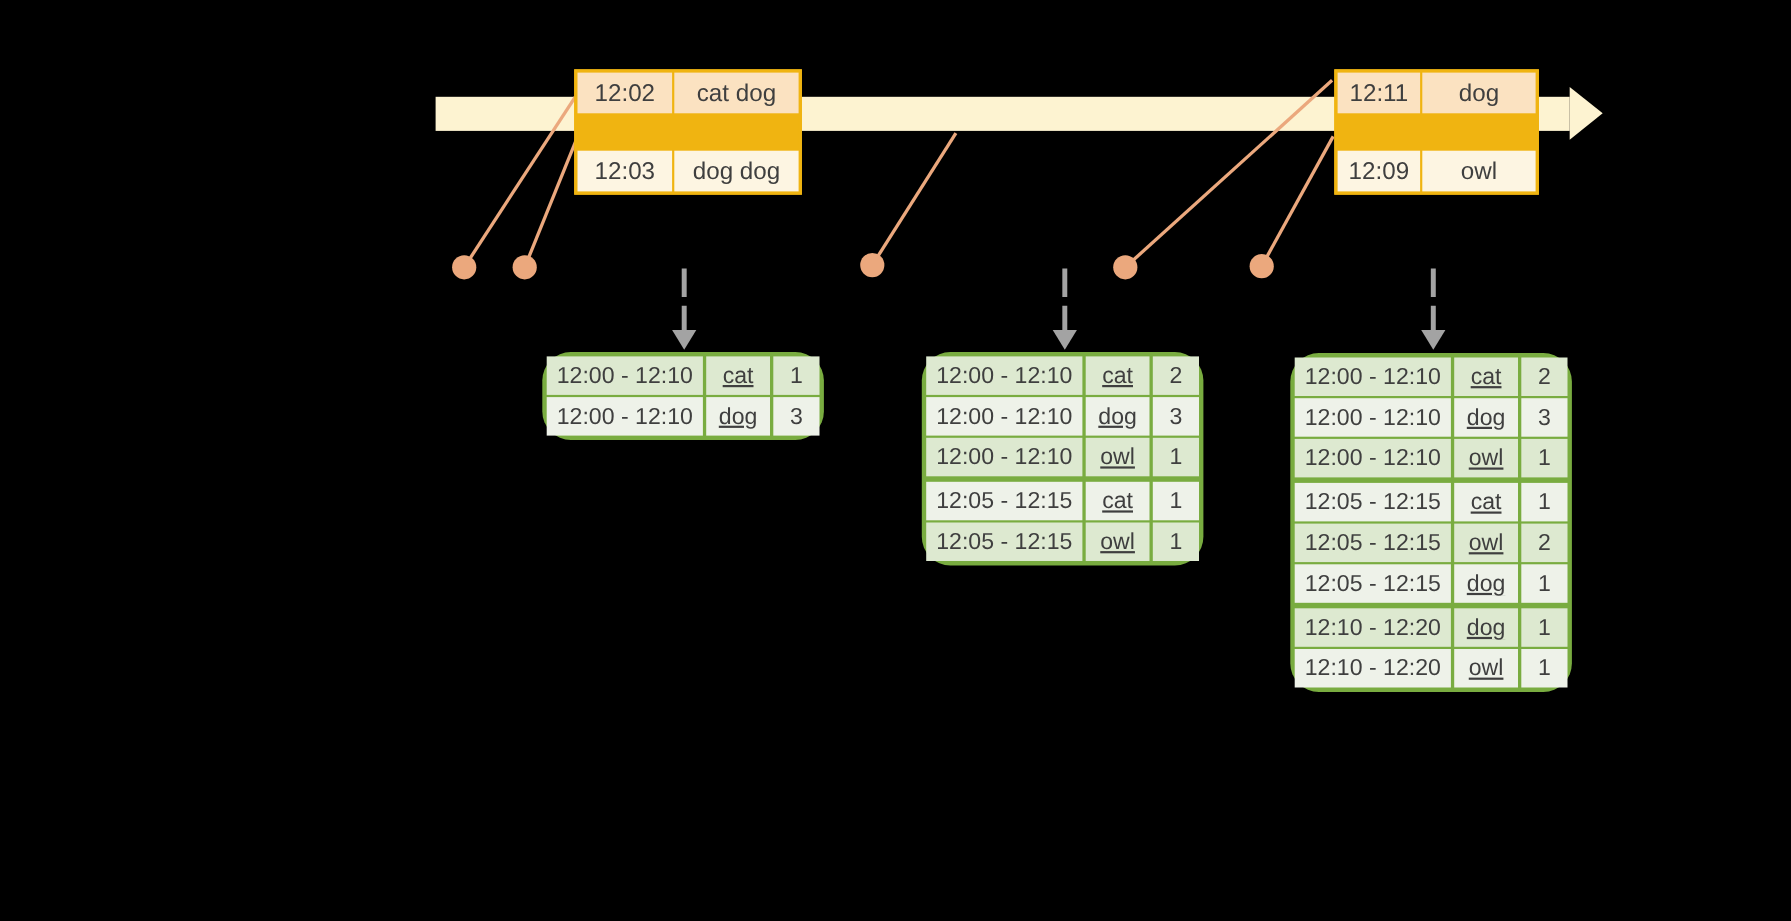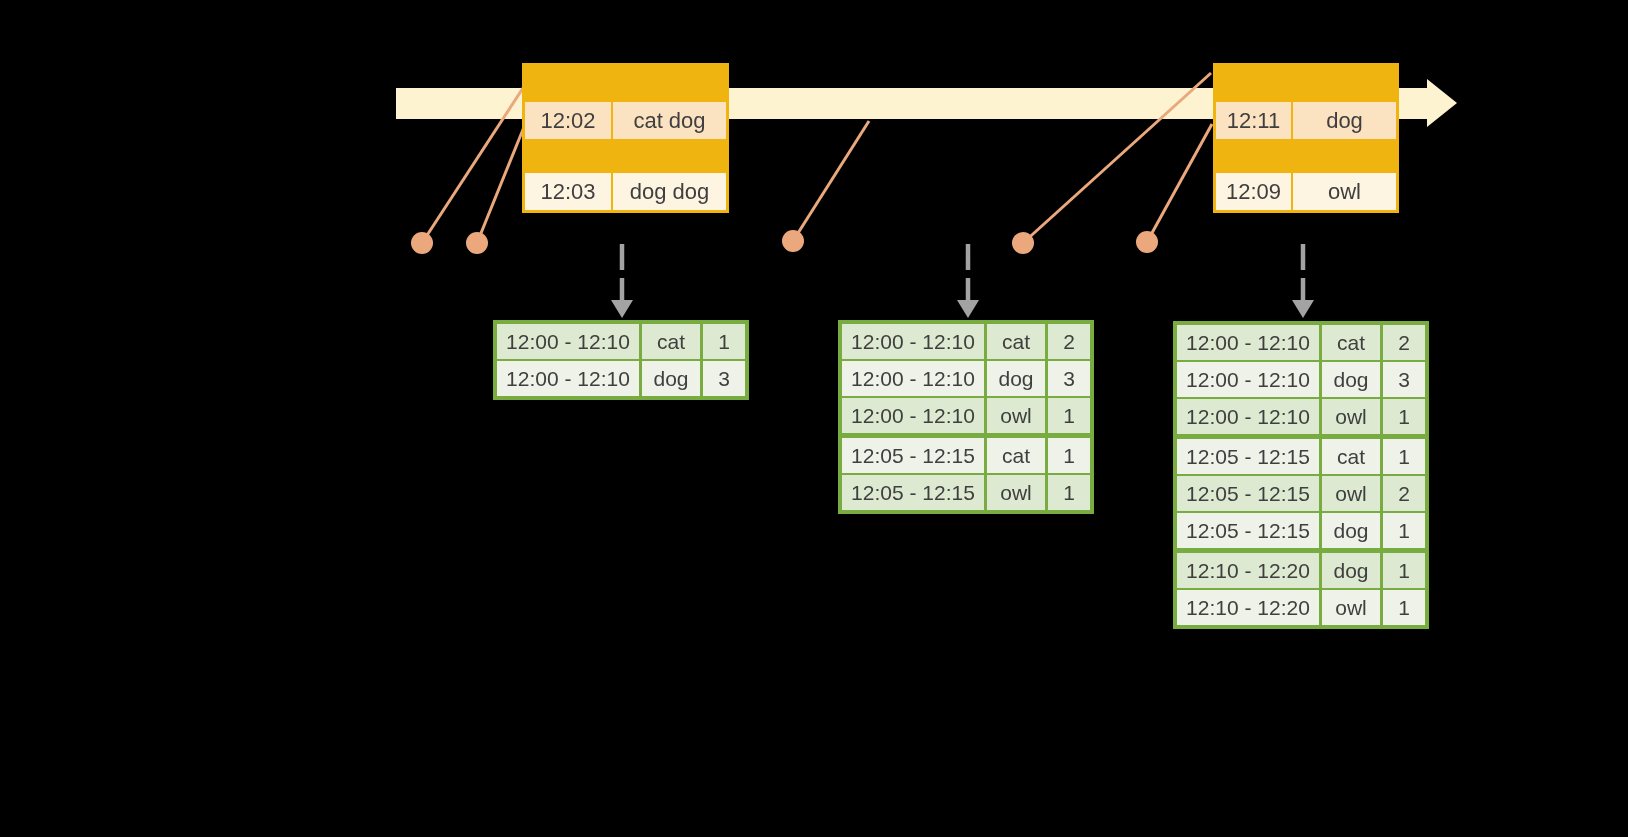--- a/index.html
+++ b/index.html
@@ -12,32 +12,32 @@
   .shaft{position:absolute;left:396px;top:88px;width:1031px;height:31px;background:var(--timeline);}
   .head{position:absolute;left:1427px;top:79px;width:0;height:0;
     border-top:24px solid transparent;border-bottom:24px solid transparent;
     border-left:30px solid var(--timeline);}
   
   svg.overlay{position:absolute;left:0;top:0;}
   
   .etable{position:absolute;border:3px solid var(--gold);background:var(--gold);display:grid;gap:2px;}
   .etable .cell{height:37px;display:flex;align-items:center;justify-content:center;
     font-size:22px;color:var(--text);white-space:nowrap;}
-  .tint-peach{background:var(--peach);margin-top:36px;}
+  .tint-peach{background:var(--peach);}
   .tint-cream{background:var(--cream);margin-top:32px;}
   .tint-light{background:var(--elight);}
   
-  .rtable{position:absolute;background:var(--green);padding:4px;}
+  .rtable{position:absolute;background:var(--green);padding:4px;border-radius:26px;}
   .rtable .rrow{display:flex;gap:3px;margin-top:2px;}
   .rtable .rrow:first-child{margin-top:0;}
   .rtable .rrow.group-start{margin-top:5px;}
   .rtable .rcell{height:35px;display:flex;align-items:center;justify-content:center;
     font-size:21px;color:var(--text);white-space:nowrap;}
   .rcell.window{width:142px;}
-  .rcell.word{width:58px;}
+  .rcell.word{width:58px;text-decoration:underline;}
   .rcell.count{width:42px;}
   .row-dark .rcell{background:var(--gdark);}
   .row-light .rcell{background:var(--glight);}
 </style>
 </head>
 <body>
 
 <div class="canvas" style="--bg: #000000; --timeline: #fdf3d1; --gold: #f0b411; --peach: #fbe2c1; --cream: #fdf5e2; --elight: #fdf0d9; --green: #79ac40; --gdark: #dde9d0; --glight: #eef2e9; --text: #3f3f3f;">
   <div class="shaft"></div>
   <div class="head"></div>

